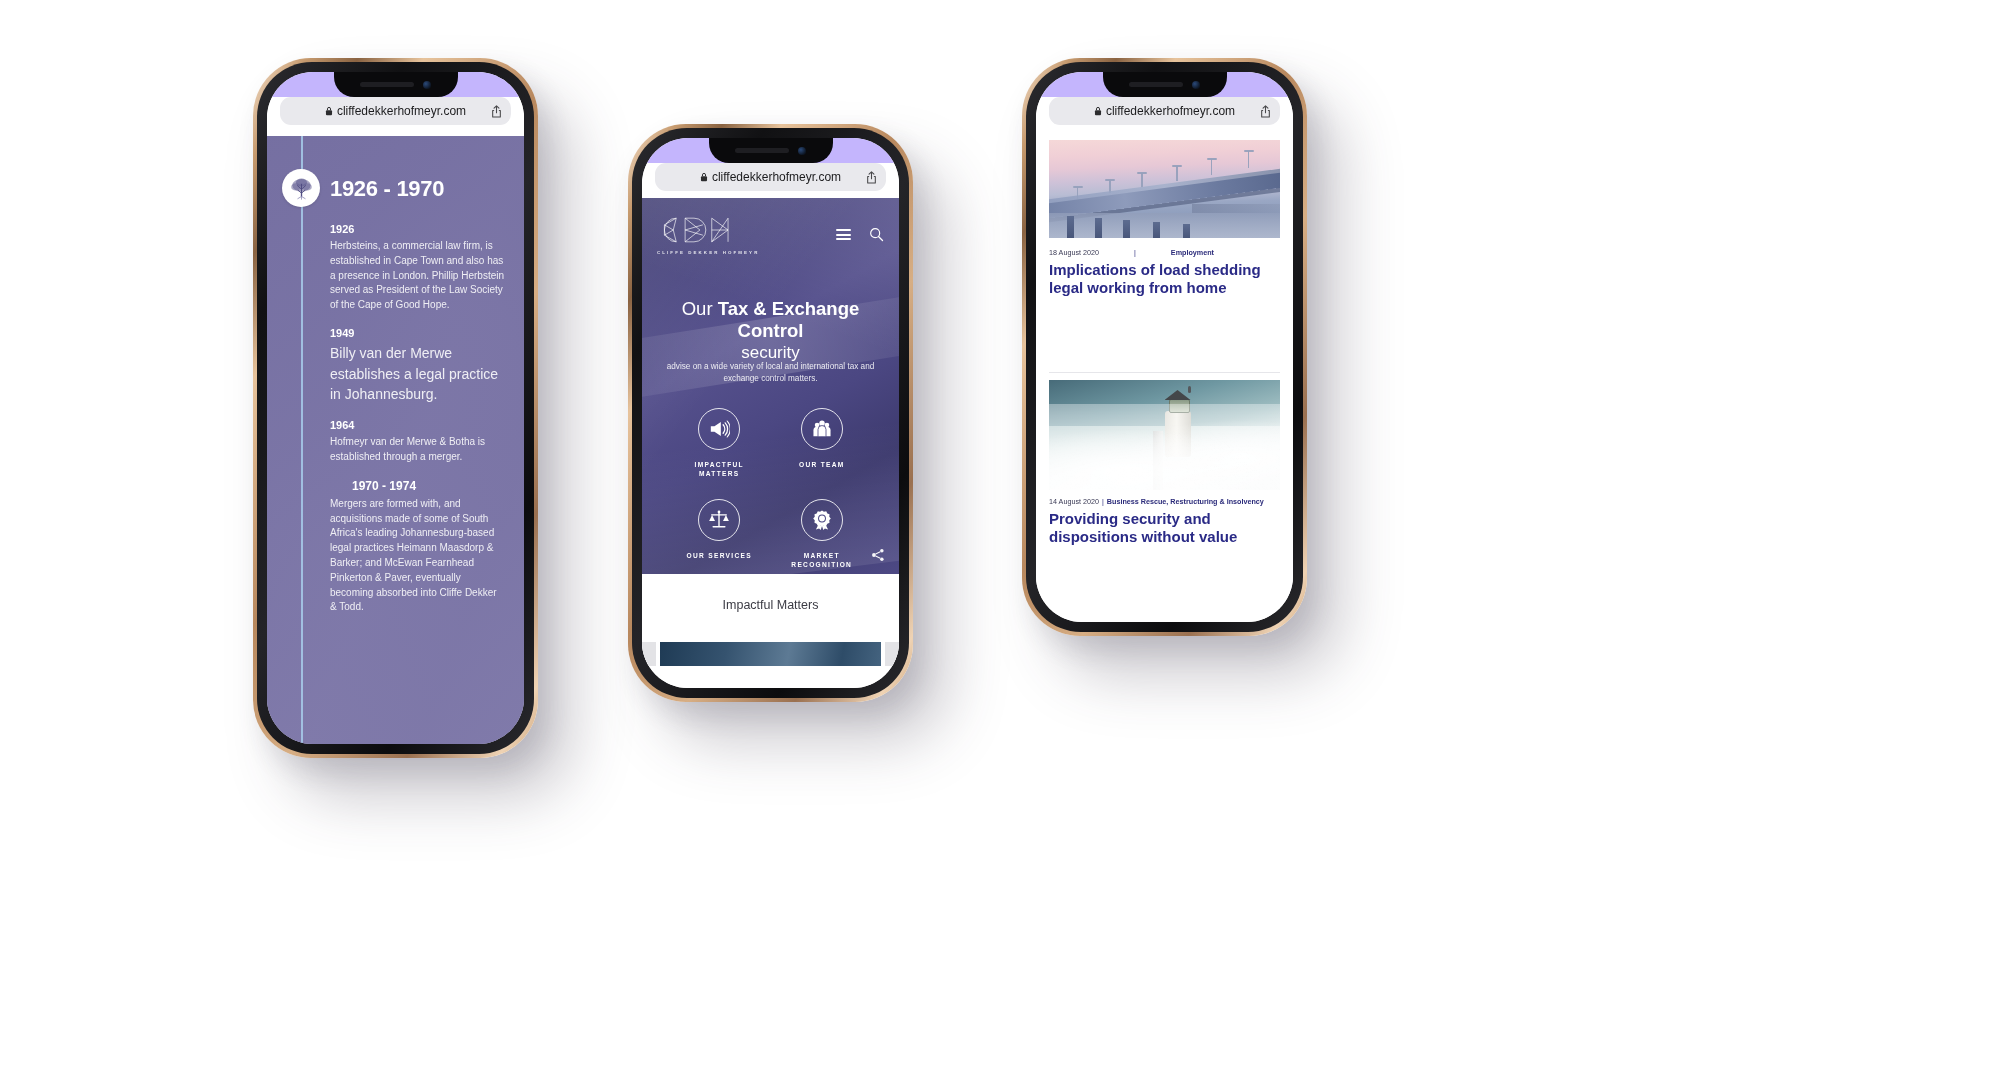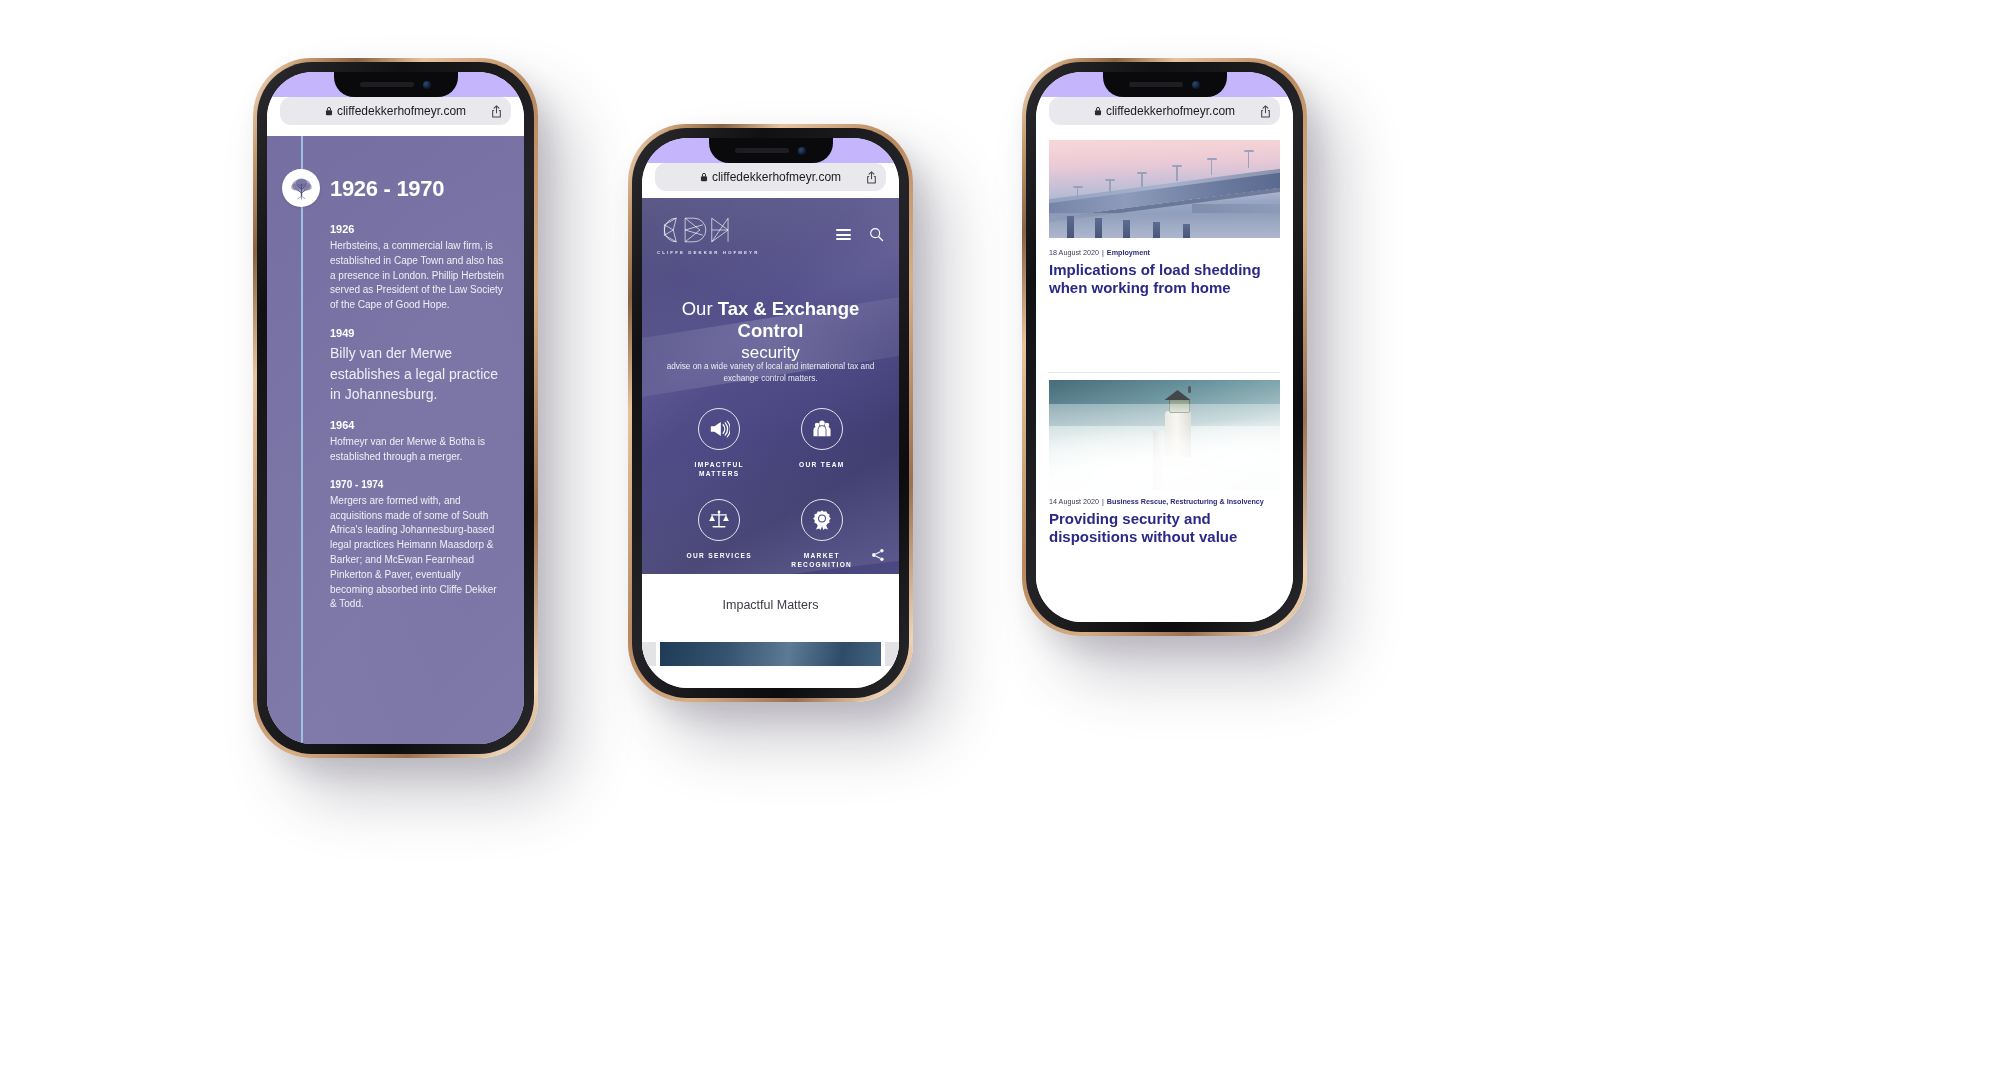--- a/index.html
+++ b/index.html
@@ -313,21 +313,21 @@
               <div class="tl-yr" style="font-size:11px;">1949</div>
               <div class="tl-tx" style="font-size:14px; line-height:1.48;">Billy van der Merwe establishes a legal practice in Johannesburg.</div>
             </div>
 
             <div class="tl-ev" style="margin-top:14px;">
               <div class="tl-yr" style="font-size:11px;">1964</div>
               <div class="tl-tx" style="font-size:10px; line-height:1.48;">Hofmeyr van der Merwe &amp; Botha is established through a merger.</div>
             </div>
 
             <div class="tl-ev" style="margin-top:14px;">
-              <div class="tl-yr" style="font-size:10px;">1970 - 1974</div>
+              <div class="tl-yr" style="font-size:12px;margin-left:22px;">1970 - 1974</div>
               <div class="tl-tx" style="font-size:10px; line-height:1.48;">Mergers are formed with, and acquisitions made of some of South Africa's leading Johannesburg-based legal practices Heimann Maasdorp &amp; Barker; and McEwan Fearnhead Pinkerton &amp; Paver, eventually becoming absorbed into Cliffe Dekker &amp; Todd.</div>
             </div>
 
           </div>
         </div>
 
       </div>
     </div>
   </div>
 
@@ -552,27 +552,27 @@
               <div class="water"></div>
               <div class="skyline"></div>
               <div class="pier" style="left:8%;  height:22px;"></div>
               <div class="pier" style="left:20%; height:20px;"></div>
               <div class="pier" style="left:32%; height:18px;"></div>
               <div class="pier" style="left:45%; height:16px;"></div>
               <div class="pier" style="left:58%; height:14px;"></div>
             </div>
           </div>
 
-          <div class="meta" style="left:13px; top:116px; font-size:7.2px;">
+          <div class="meta" style="left:13px; top:116px; font-size:7.2px;gap:32px;">
             <span class="date">18 August 2020</span>
             <span class="sep">|</span>
             <span class="cat">Employment</span>
           </div>
 
-          <div class="headline" style="left:13px; right:22px; top:129px; font-size:15px;">Implications of load shedding when working from home</div>
+          <div class="headline" style="left:13px; right:22px; top:129px; font-size:15px;">Implications of load shedding legal working from home</div>
 
 
           <div class="hr" style="left:13px; right:13px; top:240px;"></div>
 
           <div class="card-img" style="left:13px; right:13px; top:248px; height:110px;">
             <div class="lighthouse">
               <div class="sea"></div>
               <div class="pier" style="left:45%; top:46%; width:10px; bottom:0;"></div>
               <div class="tower" style="left:50%; top:28%; width:26px; height:46px; border-radius:3px;"></div>
               <div class="lantern" style="left:52%; top:17%; width:21px; height:14px; border-radius:2px;"></div>

